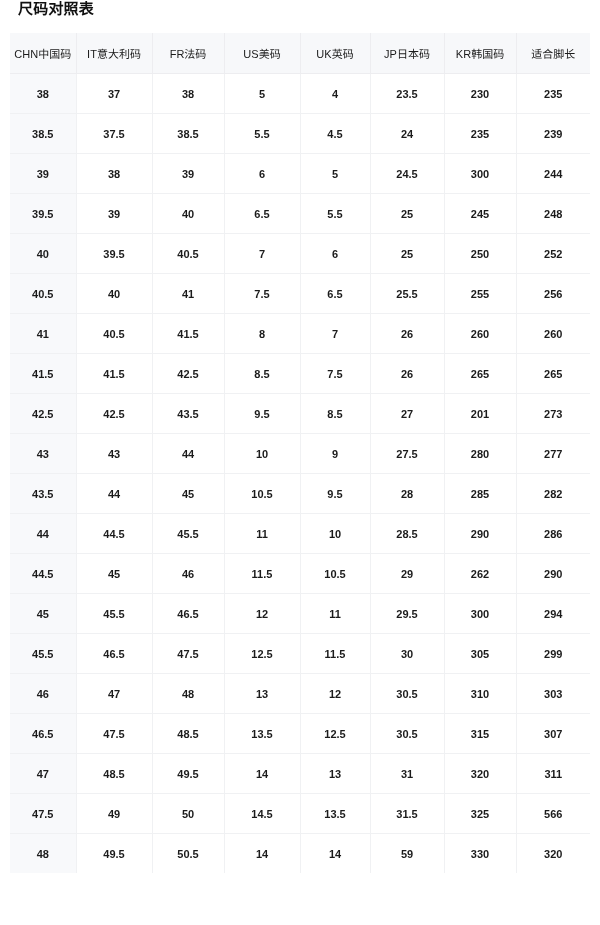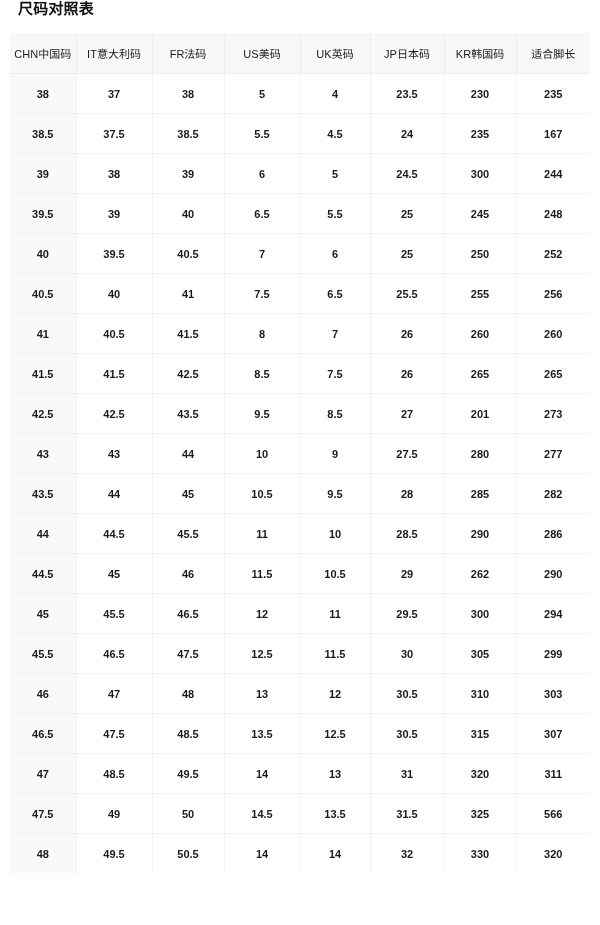--- a/index.html
+++ b/index.html
@@ -130,21 +130,21 @@
           <td>235</td>
         </tr>
         <tr>
           <td class="first-col">38.5</td>
           <td>37.5</td>
           <td>38.5</td>
           <td>5.5</td>
           <td>4.5</td>
           <td>24</td>
           <td>235</td>
-          <td>167</td>
+          <td>239</td>
         </tr>
         <tr>
           <td class="first-col">39</td>
           <td>38</td>
           <td>39</td>
           <td>6</td>
           <td>5</td>
           <td>24.5</td>
           <td>300</td>
           <td>244</td>
@@ -308,20 +308,20 @@
           <td>31.5</td>
           <td>325</td>
           <td>566</td>
         </tr>
         <tr>
           <td class="first-col">48</td>
           <td>49.5</td>
           <td>50.5</td>
           <td>14</td>
           <td>14</td>
-          <td>32</td>
+          <td>59</td>
           <td>330</td>
           <td>320</td>
         </tr>
       </tbody>
   </table>
 
 </div>
 
 </body></html>

